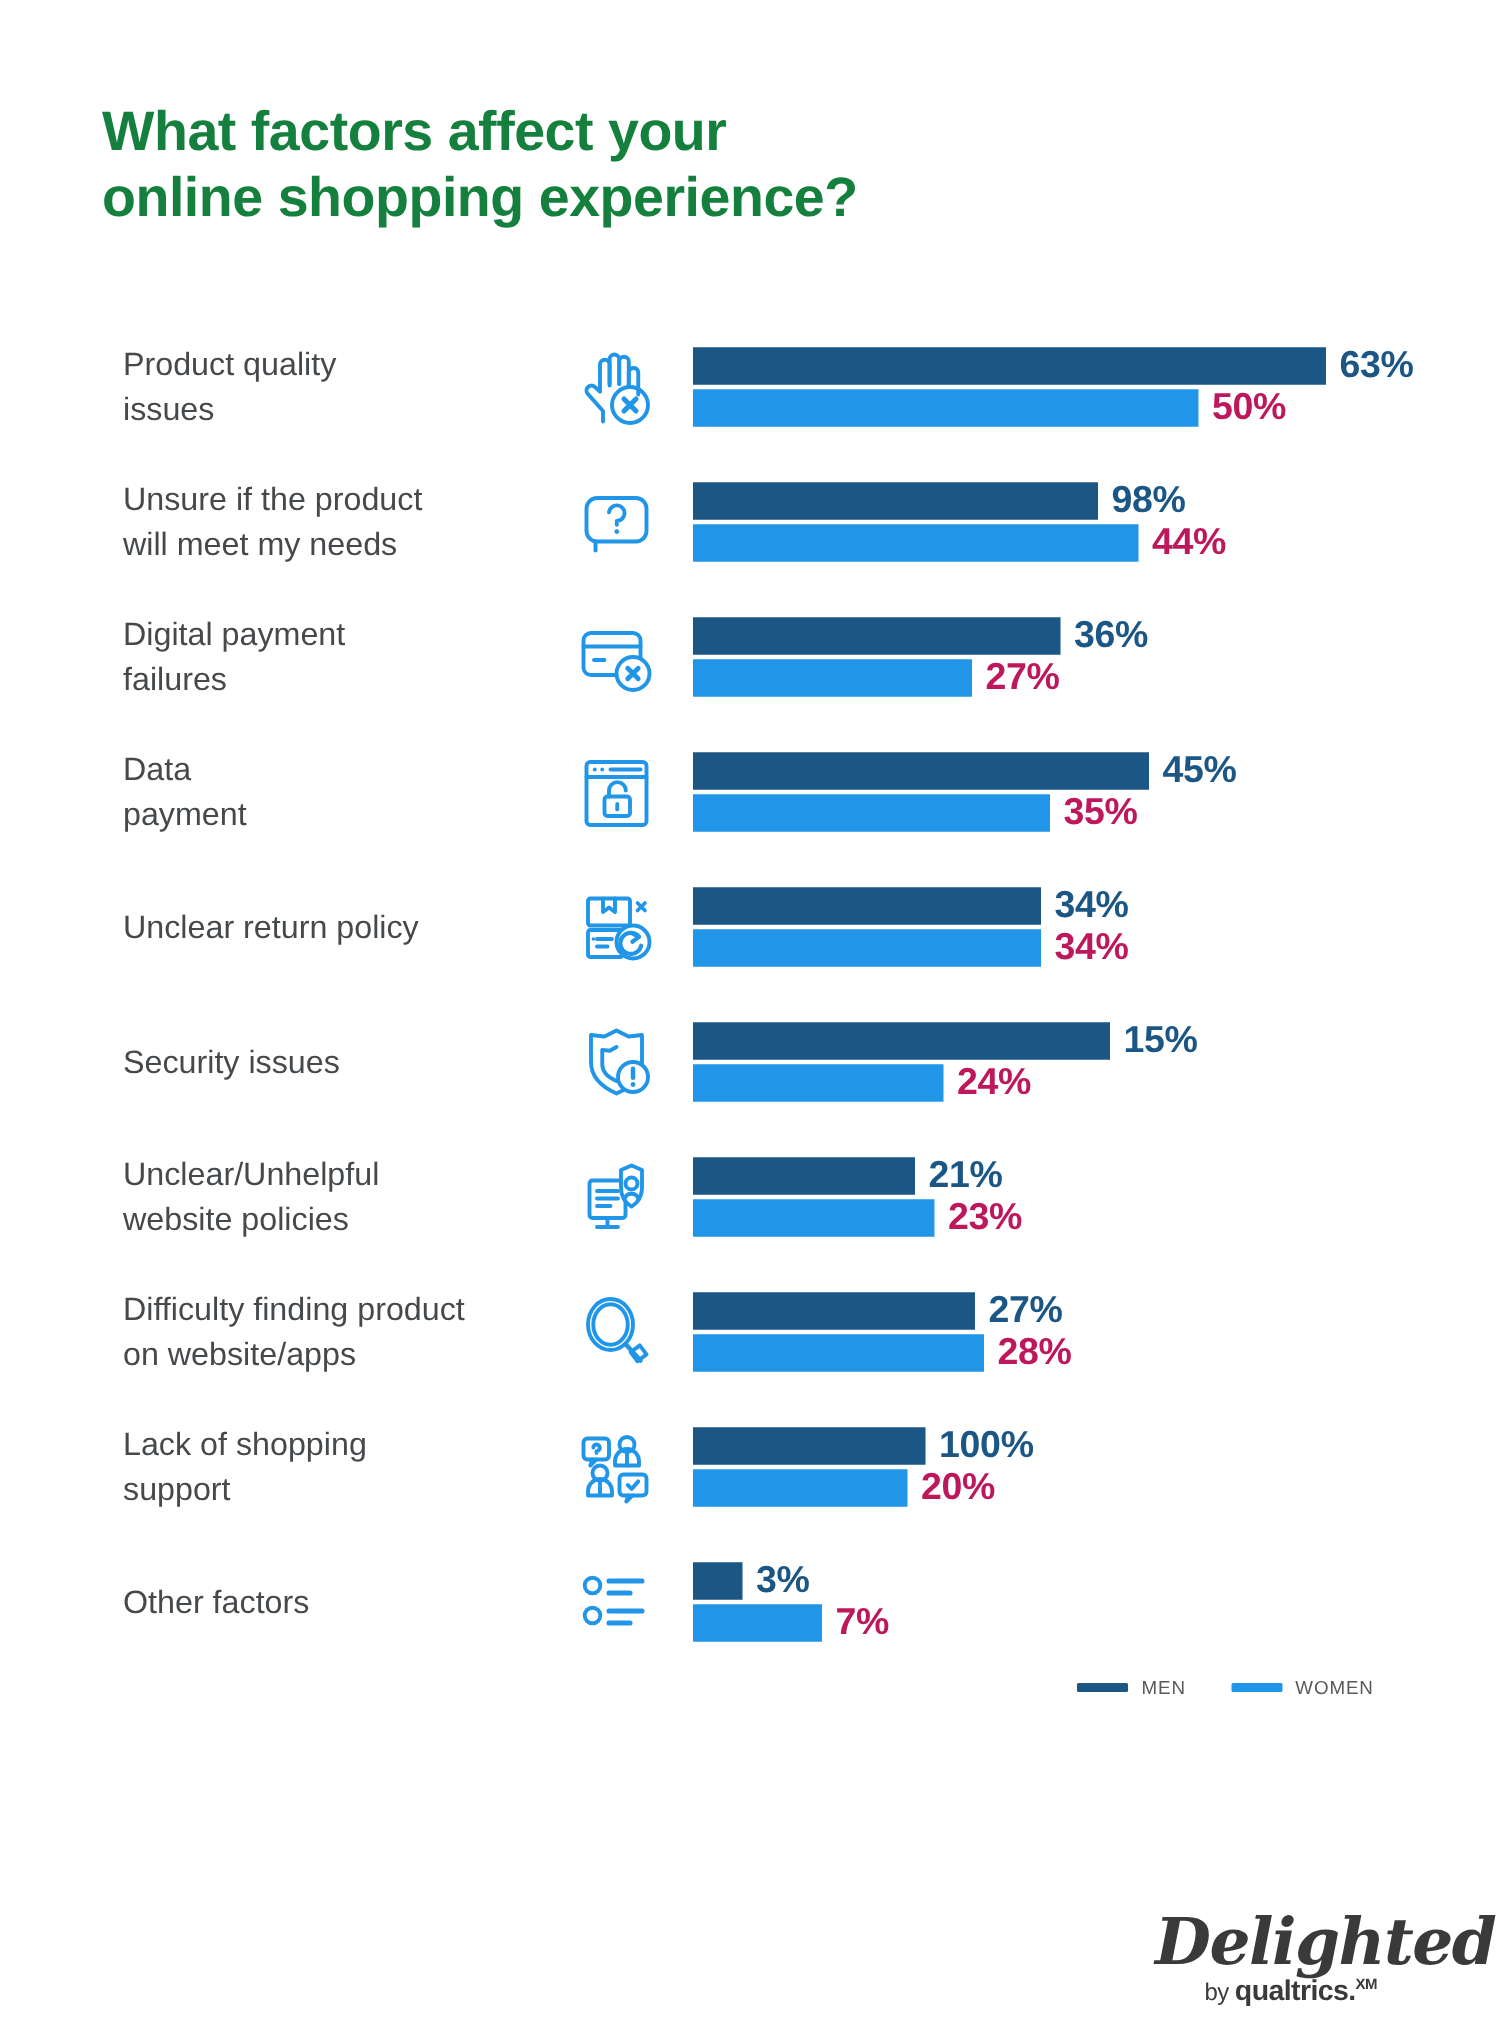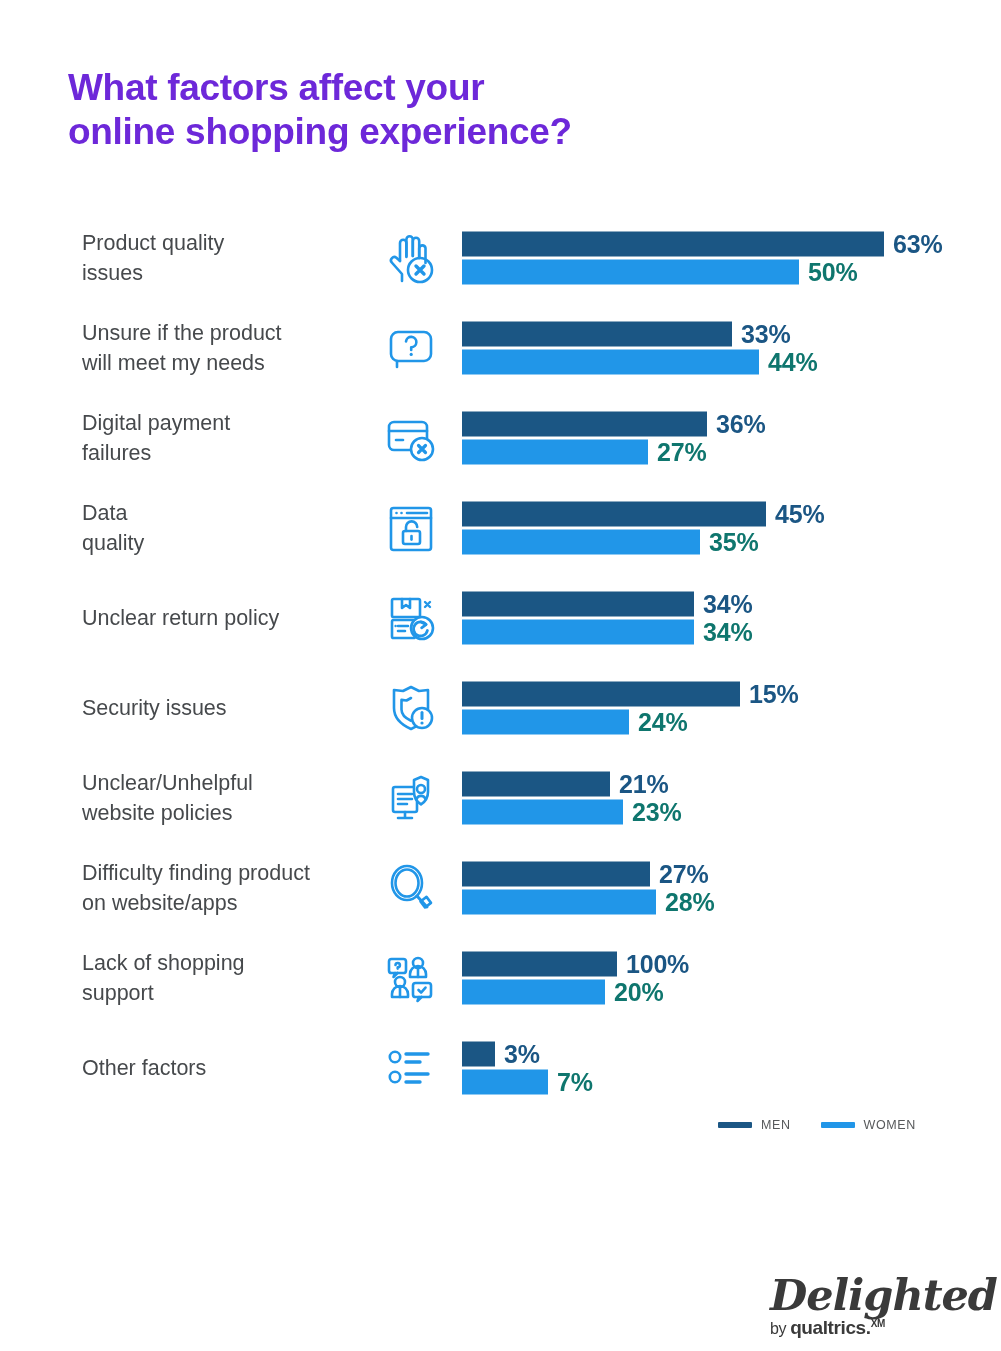--- a/index.html
+++ b/index.html
@@ -24,21 +24,21 @@
 
   
   .title {
     position: absolute;
     left: 68px;
     top: 66px;
     width: 700px;
     font-size: 37px;
     line-height: 44px;
     font-weight: bold;
-    color: #6d28d9;
+    color: #15803d;
     letter-spacing: -0.3px;
   }
   .title .line { display: block; }
 
   
   .chart {
     position: absolute;
     left: 12px;
     top: 213px;
     width: 1001px;
@@ -94,21 +94,21 @@
   .bar.men { background: #1B5684; }
   .bar.women { background: #2196E8; }
   .bar-value {
     font-size: 25px;
     font-weight: bold;
     margin-left: 9px;
     white-space: nowrap;
     letter-spacing: -0.2px;
   }
   .bar-value.men { color: #1B5684; }
-  .bar-value.women { color: #0f766e; }
+  .bar-value.women { color: #be185d; }
 
   
   .legend {
     position: absolute;
     left: 718px;
     top: 1118px;
     display: flex;
     align-items: flex-start;
     gap: 30px;
   }
@@ -150,21 +150,21 @@
     line-height: 46px;
     display: block;
     margin-top: 40px;
   }
   .logo-sub {
     display: block;
     margin-top: -1px;
     font-size: 19px;
     color: #3A3A3A;
     letter-spacing: -0.4px;
-    text-align: left;
+    text-align: center;
     padding-right: 4px;
   }
   .logo-sub .by { font-size: 16px; }
   .logo-sub .qual { font-weight: bold; }
   .logo-sub .xm {
     font-size: 10px;
     font-weight: bold;
     vertical-align: super;
   }
 </style>
@@ -219,21 +219,21 @@
               <rect x="11" y="15" width="40" height="29" rx="7"></rect>
               <path d="M17 44 v6"></path>
               <path d="M26 24.5 a5.2 5.2 0 1 1 5.2 5.8 v2.6"></path>
               <circle cx="31.2" cy="37.4" r="1.6" fill="#2196E8" stroke="none"></circle>
             </g>
           </svg>
         </div>
         <div class="bars">
           <div class="barline">
             <span class="bar men" style="width: 270px;"></span>
-            <span class="bar-value men">33%</span>
+            <span class="bar-value men">98%</span>
           </div>
           <div class="barline">
             <span class="bar women" style="width: 297px;"></span>
             <span class="bar-value women">44%</span>
           </div>
         </div>
       </div>
       <div class="row">
         <div class="row-label">
           <span class="l">Digital payment</span>
@@ -257,21 +257,21 @@
           </div>
           <div class="barline">
             <span class="bar women" style="width: 186px;"></span>
             <span class="bar-value women">27%</span>
           </div>
         </div>
       </div>
       <div class="row">
         <div class="row-label">
           <span class="l">Data</span>
-          <span class="l">quality</span>
+          <span class="l">payment</span>
         </div>
         <div class="row-icon">
           <svg width="62" height="62" viewBox="0 0 62 62">
             <g fill="none" stroke="#2196E8" stroke-width="2.6" stroke-linecap="round" stroke-linejoin="round">
               <rect x="11" y="11" width="40" height="42" rx="2.5"></rect>
               <path d="M11 21 h40"></path>
               <circle cx="16.5" cy="16" r="1.3" fill="#2196E8" stroke="none"></circle>
               <circle cx="21.5" cy="16" r="1.3" fill="#2196E8" stroke="none"></circle>
               <path d="M27 16 h20"></path>
               <rect x="23" y="34" width="17" height="13" rx="2"></rect>

